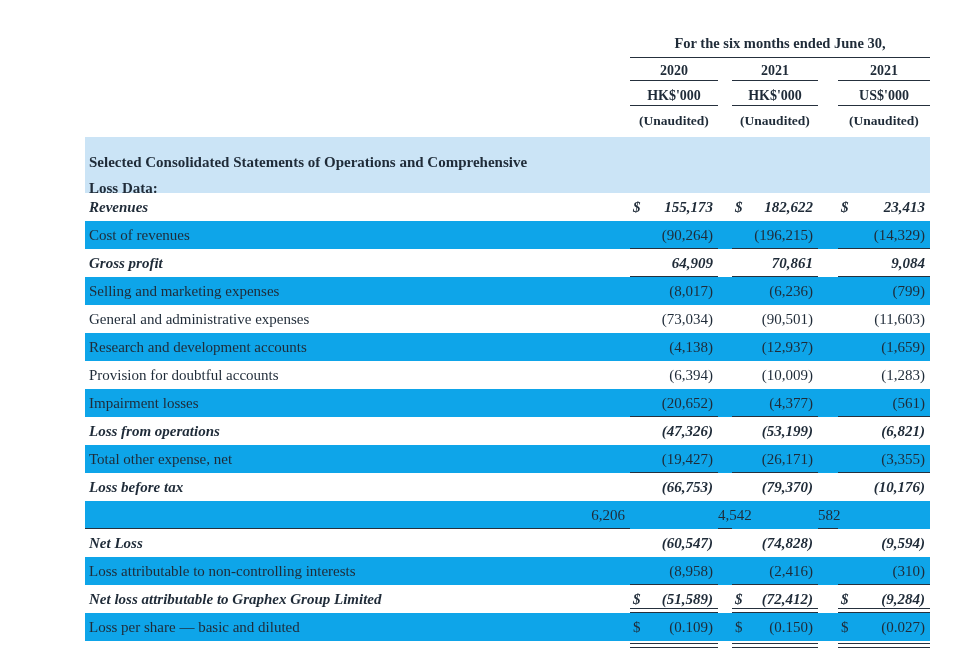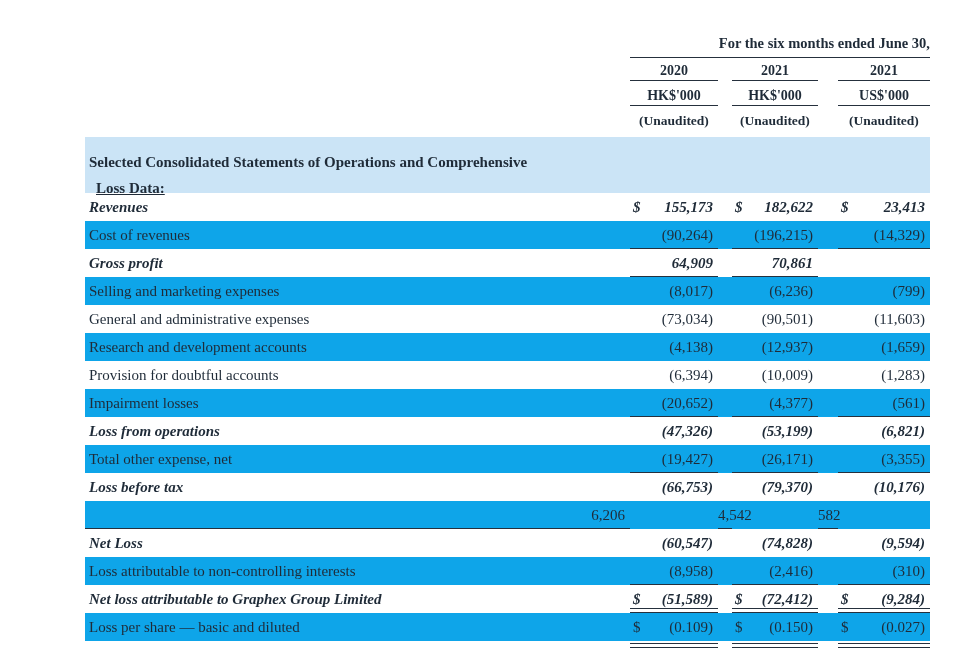--- a/index.html
+++ b/index.html
@@ -9,21 +9,21 @@
     background:#ffffff;
     font-family:"Liberation Serif","DejaVu Serif",serif;
     color:#1f2b38;
     overflow:hidden;
   }
   #tablewrap{position:absolute;left:85px;top:32px;width:845px;}
 
   
   .hdr-period{
     margin-left:545px;width:300px;
-    text-align:right;font-weight:bold;font-size:14.5px;
+    text-align:center;font-weight:bold;font-size:14.5px;
     height:25px;line-height:23px;
     border-bottom:1.5px solid #25303d;
     white-space:nowrap;
   }
   .hgrid{display:grid;grid-template-columns:545px 88px 14px 86px 20px 92px;}
   .hc{position:relative;text-align:center;font-weight:bold;font-size:14px;height:25px;line-height:25px;white-space:nowrap;}
   .hc.ul:after{content:"";position:absolute;left:0;right:0;bottom:2px;border-bottom:1.5px solid #25303d;}
   .hc.audit{font-size:13.5px;}
   .hdr-gap{height:4px;}
 
@@ -41,21 +41,21 @@
   .num.ul:after{content:"";position:absolute;left:0;right:0;bottom:0;border-bottom:1.5px solid #25303d;}
   .num.dbl:after{content:"";position:absolute;left:0;right:0;bottom:0;height:3px;border-top:1.5px solid #25303d;border-bottom:1.5px solid #25303d;}
   .num.dblb:after{content:"";position:absolute;left:0;right:0;bottom:-7px;height:3px;border-top:1.5px solid #25303d;border-bottom:1.5px solid #25303d;}
 
   
   .section{
     display:block;height:56px;background:#cbe4f6;
     font-weight:bold;font-size:15px;line-height:26px;
   }
   .section .l1{padding-left:4px;padding-top:12px;white-space:nowrap;}
-  .section .l2{padding-left:11px;white-space:nowrap;text-decoration:underline;}
+  .section .l2{padding-left:4px;white-space:nowrap;}
 </style>
 </head>
 <body>
 
 <div id="page">
   <div id="tablewrap">
 
     <div class="hdr-period">For the six months ended June 30,</div>
 
     <div class="hgrid">
@@ -128,20 +128,23 @@
     <div class="row">
       <div class="label b">Gross profit</div>
       <div class="num b ul">
           <span class="val">64,909</span>
         </div>
         <div></div>
       <div class="num b ul">
           <span class="val">70,861</span>
         </div>
         <div></div>
+      <div class="num b ul">
+          <span class="val">9,084</span>
+        </div>
     </div>
 
     <div class="row blue">
       <div class="label">Selling and marketing expenses</div>
       <div class="num">
           <span class="val">(8,017)</span>
         </div>
         <div></div>
       <div class="num">
           <span class="val">(6,236)</span>

